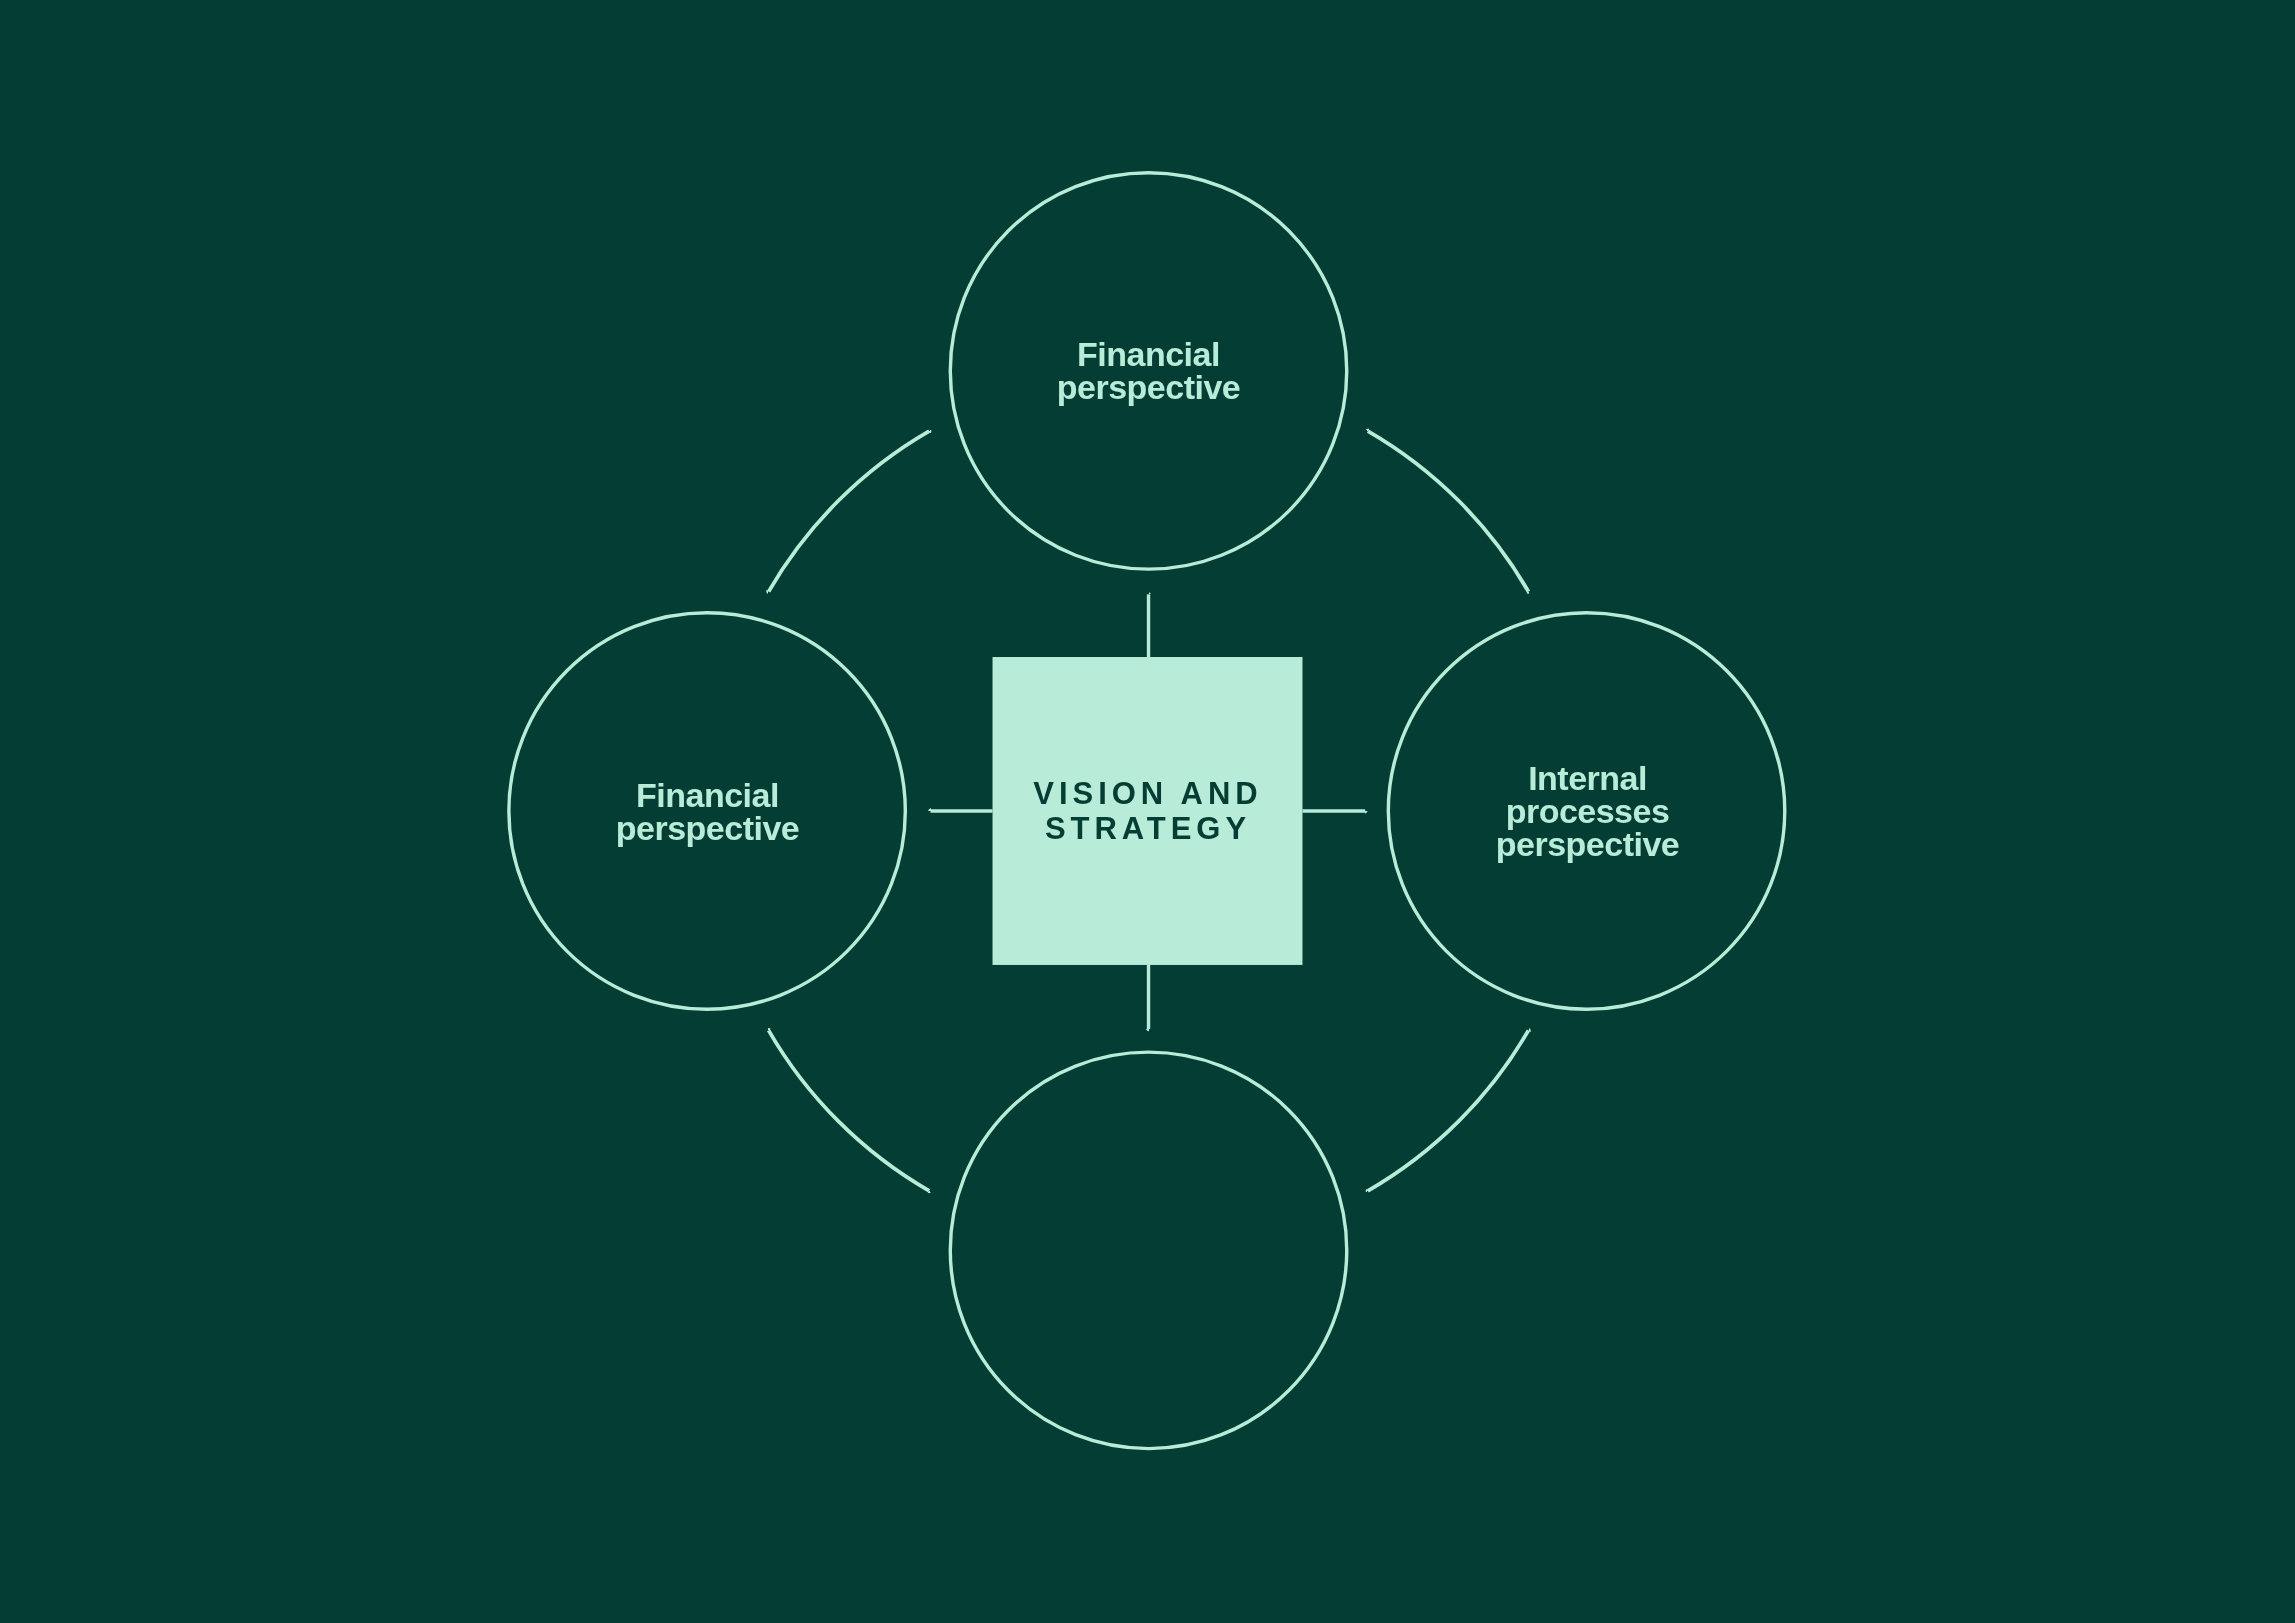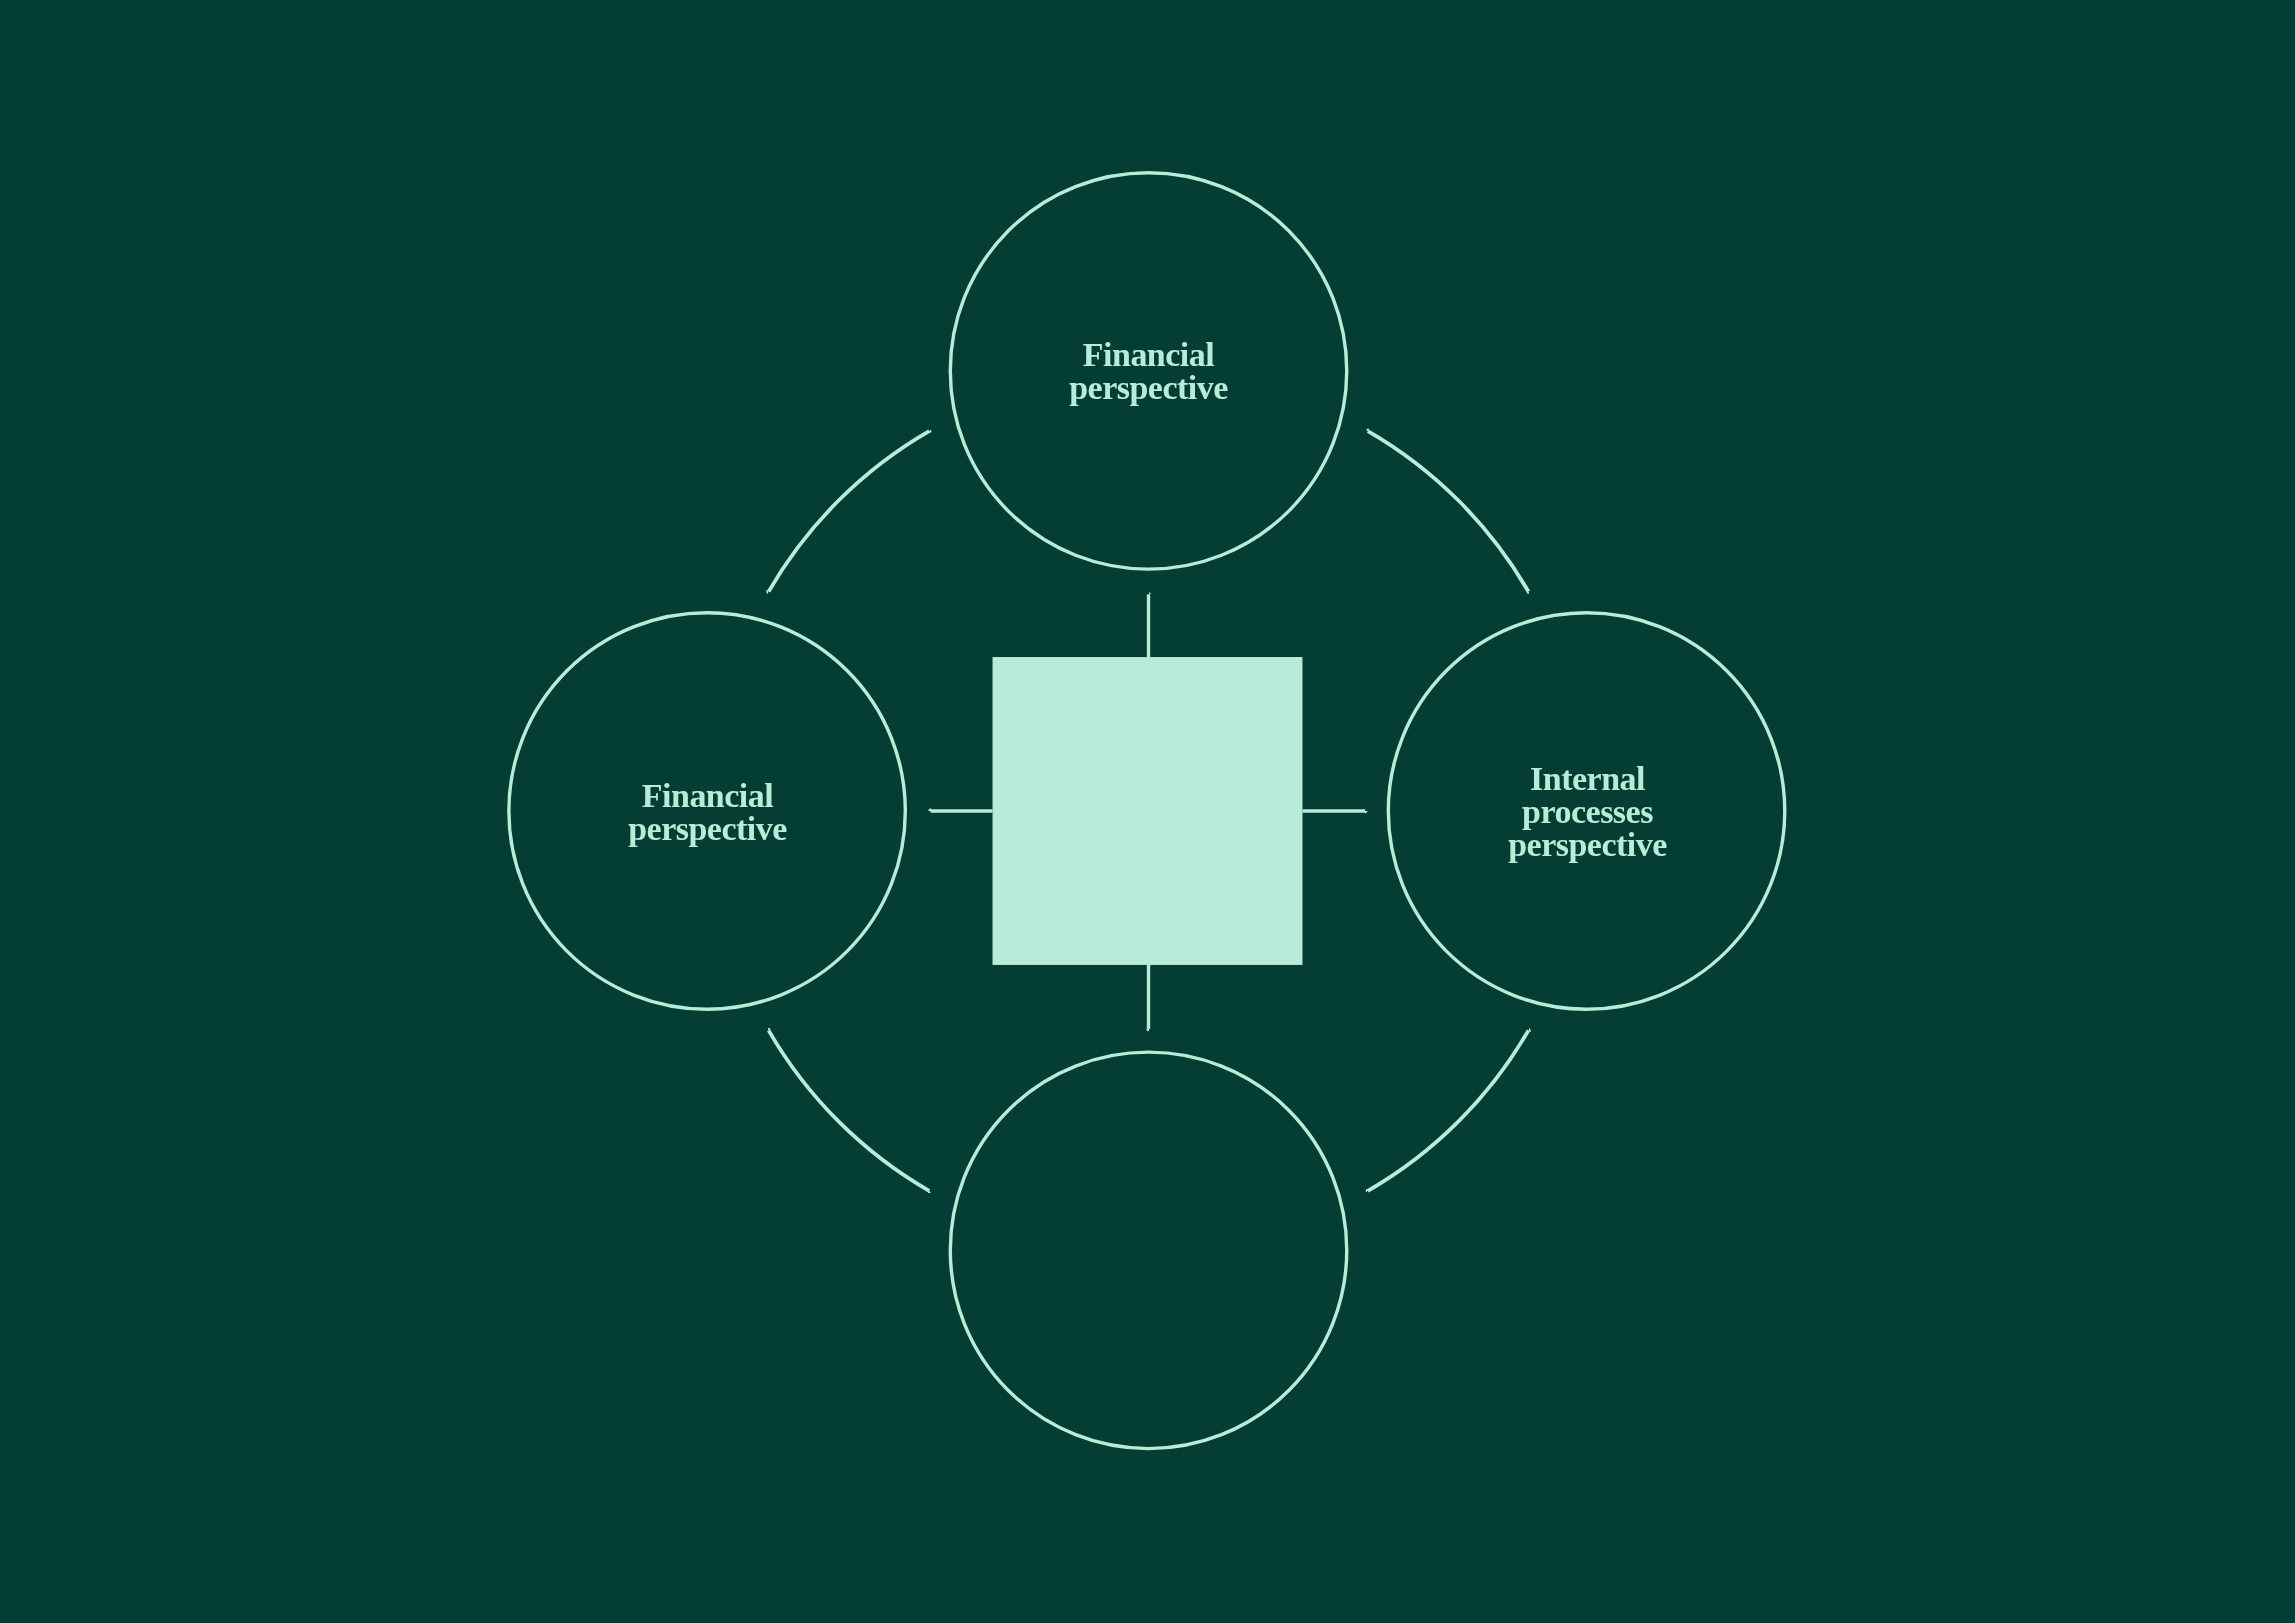--- a/index.html
+++ b/index.html
@@ -6,21 +6,21 @@
     --bg:#043D33;
     --accent:#B9ECD8;
     --center-text:#043D33;
   }
   html,body{margin:0;padding:0;background:var(--bg);}
   .canvas{
     position:relative;
     width:2295px;height:1624px;
     background:var(--bg);
     overflow:hidden;
-    font-family:Liberation Serif, serif;
+    font-family:Liberation Sans, sans-serif;
   }
   .layer{position:absolute;inset:0;}
   svg{display:block;}
   .node-stroke{fill:none;stroke:var(--accent);stroke-width:5;}
   .arc{fill:none;stroke:var(--accent);stroke-width:5.5;}
   .shaft{fill:none;stroke:var(--accent);stroke-width:5;}
   .center-square{fill:var(--accent);stroke:none;}
 
   .label{
     position:absolute;
@@ -88,15 +88,19 @@
     <span class="line">perspective</span>
   </div>
 
   <div class="label label-internal">
     <span class="line">Internal</span>
     <span class="line">processes</span>
     <span class="line">perspective</span>
   </div>
 
 
+  <div class="center-label">
+    <span class="line">VISION AND</span>
+    <span class="line">STRATEGY</span>
+  </div>
 
 </div>
 
 
 </body></html>

